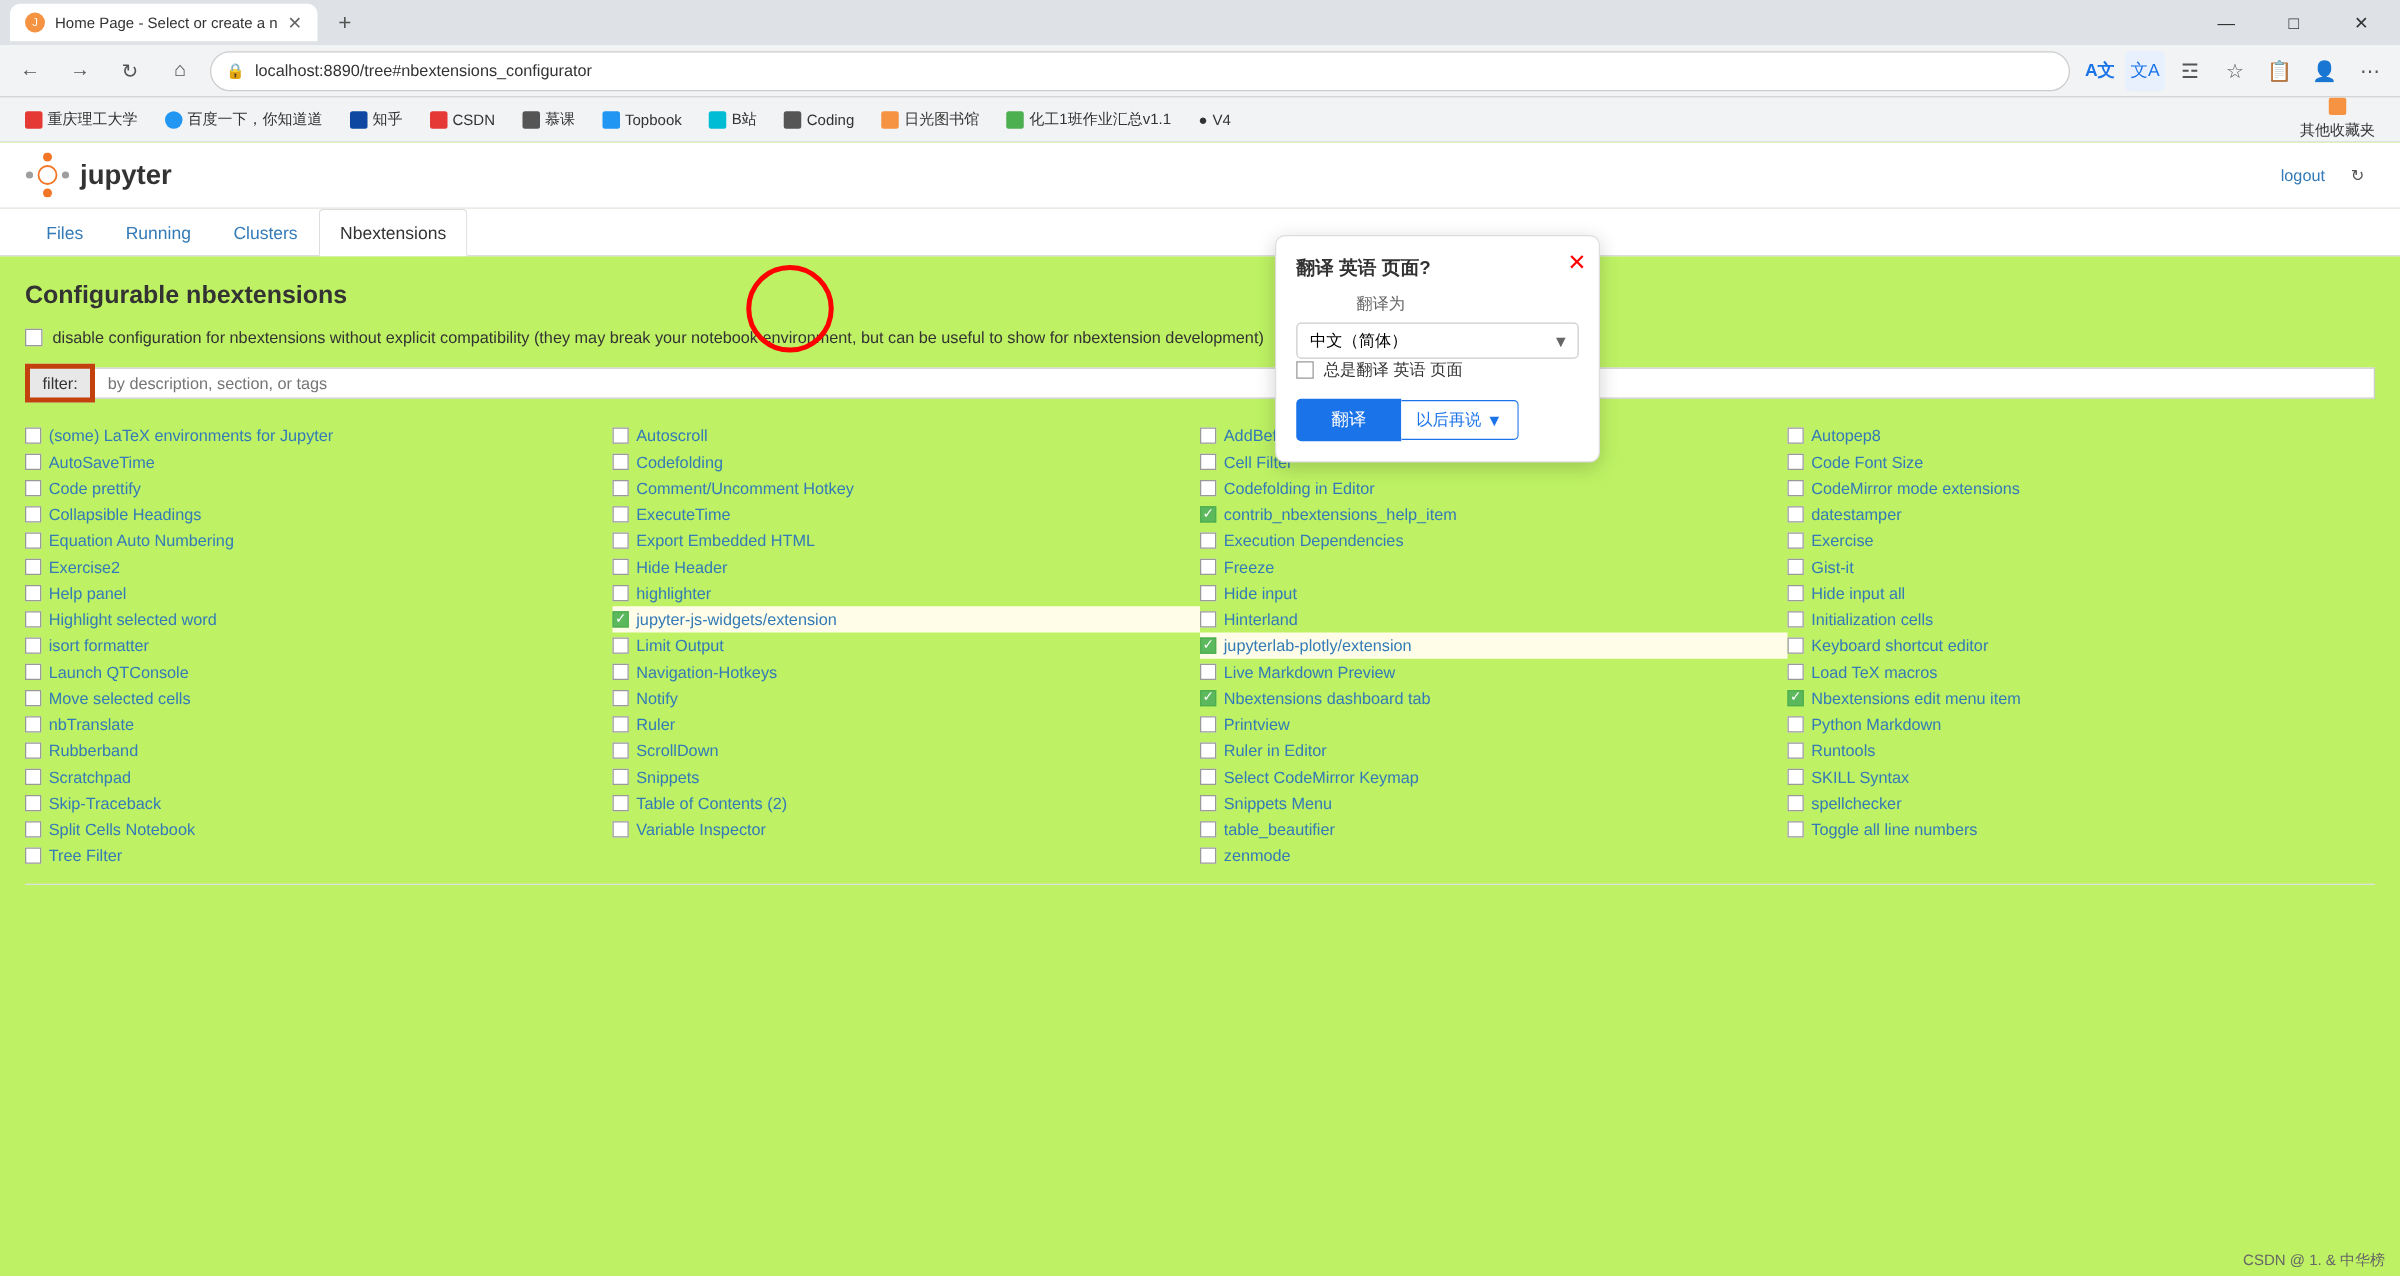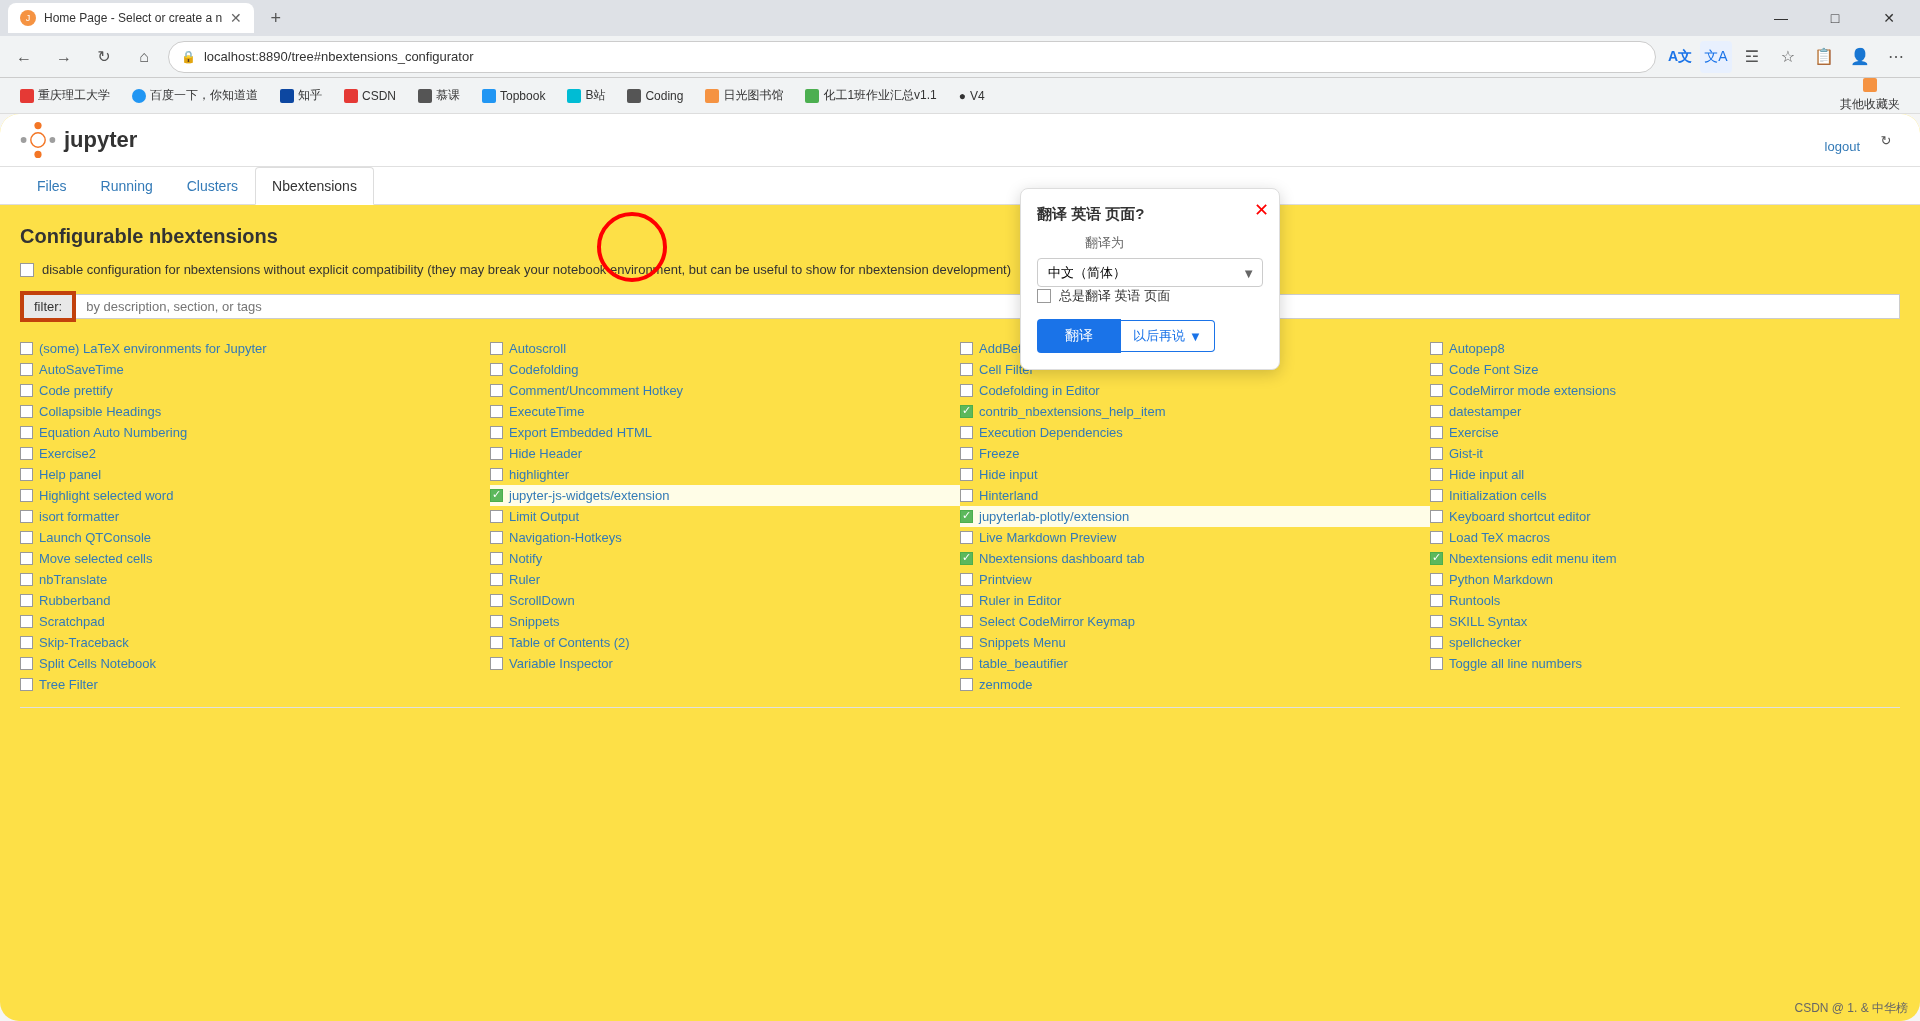--- a/index.html
+++ b/index.html
@@ -20,27 +20,27 @@
     .nav-btn { width: 32px; height: 32px; display: flex; align-items: center; justify-content: center; border-radius: 50%; cursor: pointer; font-size: 16px; color: #555; }
     .address-bar { flex: 1; display: flex; align-items: center; background: white; border: 1px solid #ccc; border-radius: 20px; height: 32px; padding: 0 12px; gap: 8px; }
     .address-text { flex: 1; font-size: 13px; color: #333; }
     .nav-icons { display: flex; gap: 4px; }
 
     .bookmarks-bar { display: flex; align-items: center; height: 36px; background: #f1f3f4; padding: 0 12px; gap: 6px; border-bottom: 1px solid #ddd; font-size: 12px; overflow: hidden; }
     .bookmark { display: flex; align-items: center; gap: 4px; padding: 2px 8px; border-radius: 4px; cursor: pointer; white-space: nowrap; color: #333; }
     .bm-icon { width: 14px; height: 14px; border-radius: 2px; display: inline-block; }
 
     
-    .page { background: #fde047; height: calc(1021px - 36px - 42px - 36px); overflow: hidden; position: relative; border-radius: 19px; }
+    .page { background: #bef264; height: calc(1021px - 36px - 42px - 36px); overflow: hidden; position: relative; }
 
     
     .jupyter-header { display: flex; align-items: center; padding: 8px 20px; border-bottom: 1px solid #e0e0e0; background: white; }
     .jupyter-logo { display: flex; align-items: center; gap: 8px; font-size: 22px; font-weight: bold; color: #333; }
     .jupyter-logo-icon { width: 36px; height: 36px; }
-    .header-right { margin-left: auto; display: flex; align-items: flex-end; gap: 12px; }
+    .header-right { margin-left: auto; display: flex; align-items: center; gap: 12px; }
     .logout-btn { color: #337ab7; font-size: 13px; cursor: pointer; }
     .refresh-btn { width: 28px; height: 28px; display: flex; align-items: center; justify-content: center; cursor: pointer; color: #555; }
 
     
     .jupyter-tabs { display: flex; padding: 0 20px; border-bottom: 1px solid #ddd; background: white; }
     .jupyter-tab { padding: 10px 16px; cursor: pointer; font-size: 14px; color: #337ab7; border: 1px solid transparent; margin-bottom: -1px; }
     .jupyter-tab.active { color: #333; background: white; border-color: #ddd #ddd white; border-radius: 4px 4px 0 0; }
 
     
     .main-content { padding: 20px; overflow-y: auto; height: calc(100% - 100px); }

